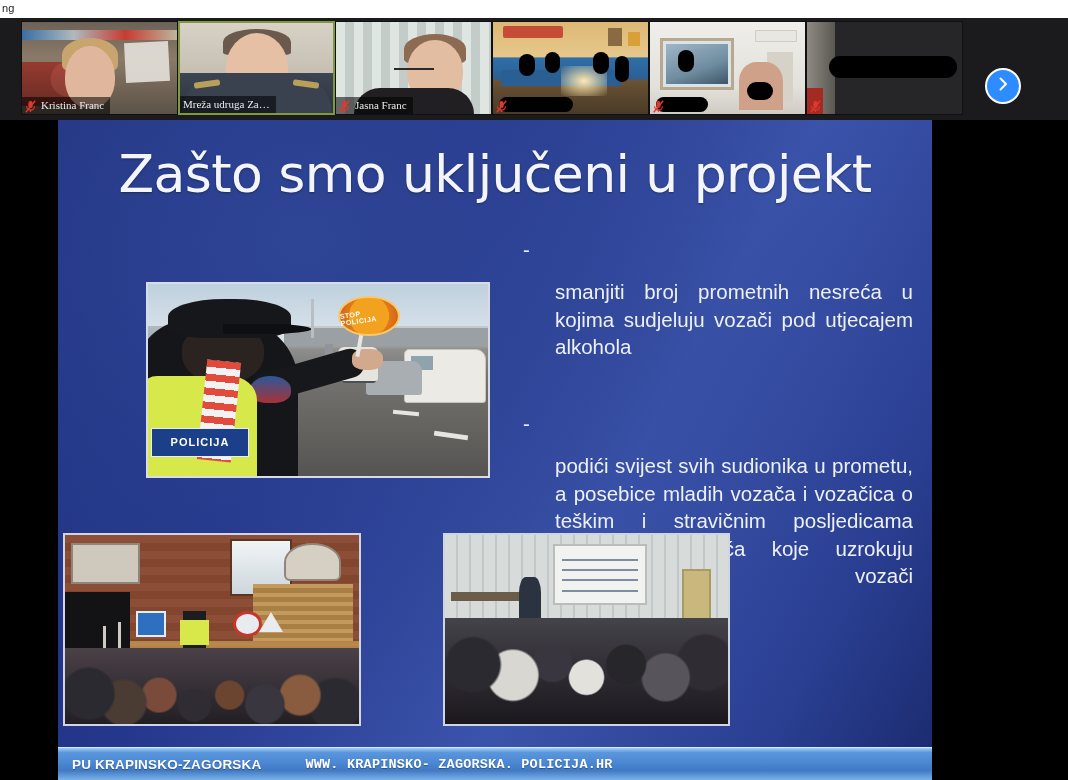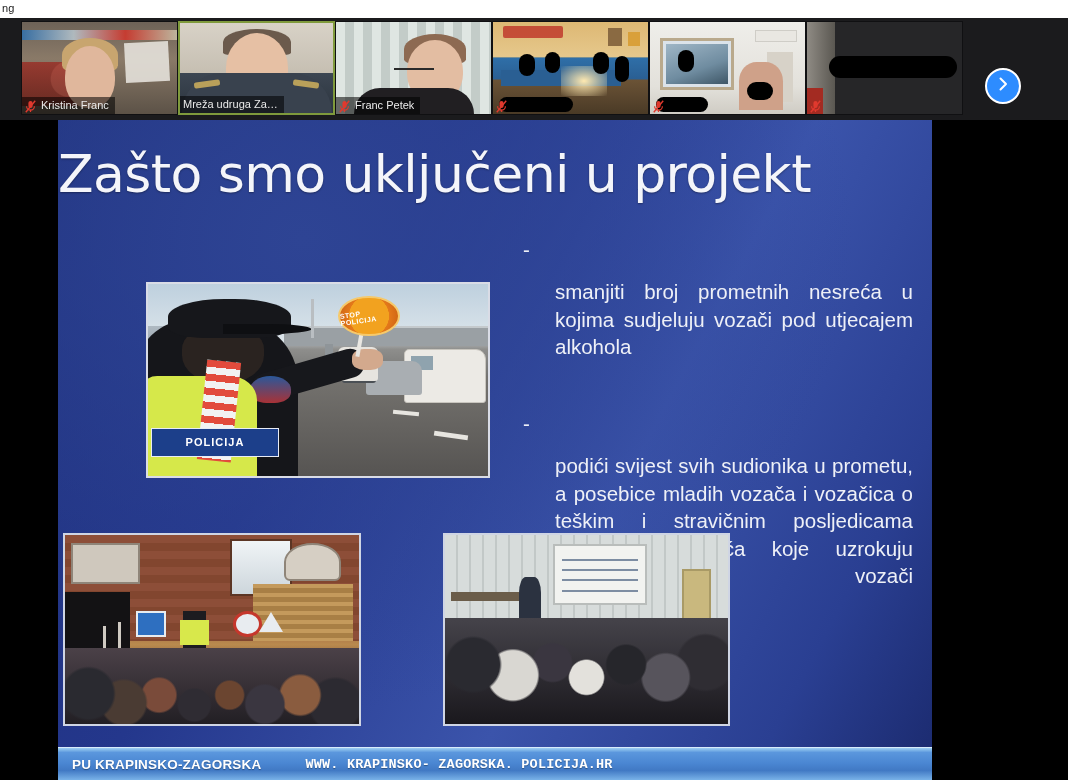--- a/index.html
+++ b/index.html
@@ -43,20 +43,21 @@
     width: 1068px;
     height: 102px;
     background: #1b1b1d;
   }
   .thumbs {
     position: absolute;
     left: 21px; top: 3px;
     height: 96px;
     display: flex;
     gap: 0px;
+    font-family: Liberation Serif, serif;
   }
   .thumb {
     position: relative;
     width: 157px;
     height: 94px;
     overflow: hidden;
     background: #2a2a2c;
     border: 1px solid #101012;
     box-sizing: border-box;
   }
@@ -171,21 +172,21 @@
     background:
       radial-gradient(ellipse at 28% 18%, #2e4494 0%, rgba(46,68,148,0) 62%),
       linear-gradient(118deg, #1d2f7a 0%, #24378c 32%, #3b54ab 62%, #2a3f92 85%, #1b2a6e 100%);
     overflow: hidden;
   }
 
   .slide-title {
     position: absolute;
     left: 0; top: 24px;
     width: 874px;
-    text-align: left;
+    text-align: center;
     color: #f4f5fa;
     font-size: 52px;
     line-height: 60px;
     font-family: "DejaVu Sans", "Liberation Sans", sans-serif;
     font-weight: 400;
     letter-spacing: -0.6px;
     text-shadow: 0 1px 2px rgba(0,0,0,0.35);
   }
 
   .bullets {
@@ -253,21 +254,21 @@
   .pol .car2{position:absolute;right:112px;top:38%;width:34px;height:26px;background:#4b5055;border-radius:6px 8px 3px 3px;}
   .pol .van2{position:absolute;left:56%;top:33%;width:40px;height:34px;background:#e6e4df;border-radius:6px 6px 3px 3px;}
   .pol .bldg{position:absolute;left:0;top:22%;width:26%;height:20%;background:linear-gradient(180deg,#aeb9c2,#8d97a0);}
   .pol .grass{position:absolute;left:0;top:42%;width:18%;height:8%;background:#6f7a4a;}
   .pol .officer{position:absolute;left:-4%;bottom:0;width:48%;height:82%;background:#15161a;border-radius:36% 40% 0 0;}
   .pol .cap{position:absolute;left:6%;top:8%;width:36%;height:20%;background:#16171b;border-radius:46% 46% 30% 30%;}
   .pol .capbrim{position:absolute;left:22%;top:21%;width:26%;height:5%;background:#0e0f12;border-radius:0 50% 50% 0;}
   .pol .hair{position:absolute;left:10%;top:22%;width:24%;height:30%;background:#2a2320;border-radius:40% 40% 50% 50%;}
   .pol .vest{position:absolute;left:-2%;bottom:0;width:34%;height:52%;background:#d6e84a;border-radius:14% 24% 0 0;}
   .pol .band{position:absolute;left:16%;bottom:8%;width:10%;height:52%;background:repeating-linear-gradient(180deg,#e24b3c 0 7px,#f2f2f2 7px 14px);transform:rotate(6deg);}
-  .pol .plate{position:absolute;left:1%;bottom:10%;width:28%;height:14%;background:#1c3f8a;border:1px solid #e8ecf5;padding-left:30px;}
+  .pol .plate{position:absolute;left:1%;bottom:10%;width:28%;height:14%;background:#1c3f8a;border:1px solid #e8ecf5;}
   .pol .plate span{position:absolute;left:50%;top:50%;transform:translate(-50%,-50%);color:#fff;font-size:11px;font-weight:700;letter-spacing:1px;}
   .pol .arm{position:absolute;left:30%;top:40%;width:34%;height:15%;background:#17181c;border-radius:14px;transform:rotate(-16deg);}
   .pol .hand{position:absolute;left:60%;top:34%;width:9%;height:11%;background:#d3a98d;border-radius:40%;}
   .pol .stick{position:absolute;left:62%;top:16%;width:4px;height:22%;background:#e9e7e2;transform:rotate(10deg);}
   .pol .paddle{position:absolute;left:56%;top:6%;width:17%;height:19%;border-radius:50%;background:radial-gradient(circle,#f2a21f 0 58%,#e4791a 59%,#c75d12 100%);border:2px solid #f6c96a;display:flex;align-items:center;justify-content:center;}
   .pol .paddle b{color:#fff;font-size:7px;font-weight:700;transform:rotate(-8deg);letter-spacing:.5px;}
   .pol .emblem{position:absolute;left:30%;top:48%;width:12%;height:14%;border-radius:50% 50% 40% 40%;background:linear-gradient(180deg,#2d5fa8,#b8353a);opacity:.9;}
   .pol .pole{position:absolute;left:30%;top:10%;width:3px;height:22%;background:#b9bec2;}
   .pol .pole2{position:absolute;left:48%;top:8%;width:3px;height:20%;background:#b9bec2;}
 
@@ -401,21 +402,21 @@
         </div>
         <div class="namebar">
           <span class="mic">
             <svg width="11" height="13" viewBox="0 0 11 13">
                 <rect x="3.4" y="1" width="4.2" height="7" rx="2.1" fill="#e0392e"></rect>
                 <path d="M1.6 6.2a3.9 3.9 0 0 0 7.8 0" stroke="#e0392e" stroke-width="1.2" fill="none"></path>
                 <rect x="4.9" y="9.6" width="1.2" height="2.4" fill="#e0392e"></rect>
                 <line x1="0.8" y1="12.2" x2="10.2" y2="0.8" stroke="#e0392e" stroke-width="1.4"></line>
               </svg>
           </span>
-          <span class="nm">Franc Petek</span>
+          <span class="nm">Jasna Franc</span>
         </div>
       </div>
 
       <div class="thumb">
         <div class="scene">
           <div class="s-classroom">
               <div class="wall"></div>
               <div class="post"></div>
               <div class="pic1"></div>
               <div class="pic2"></div>

